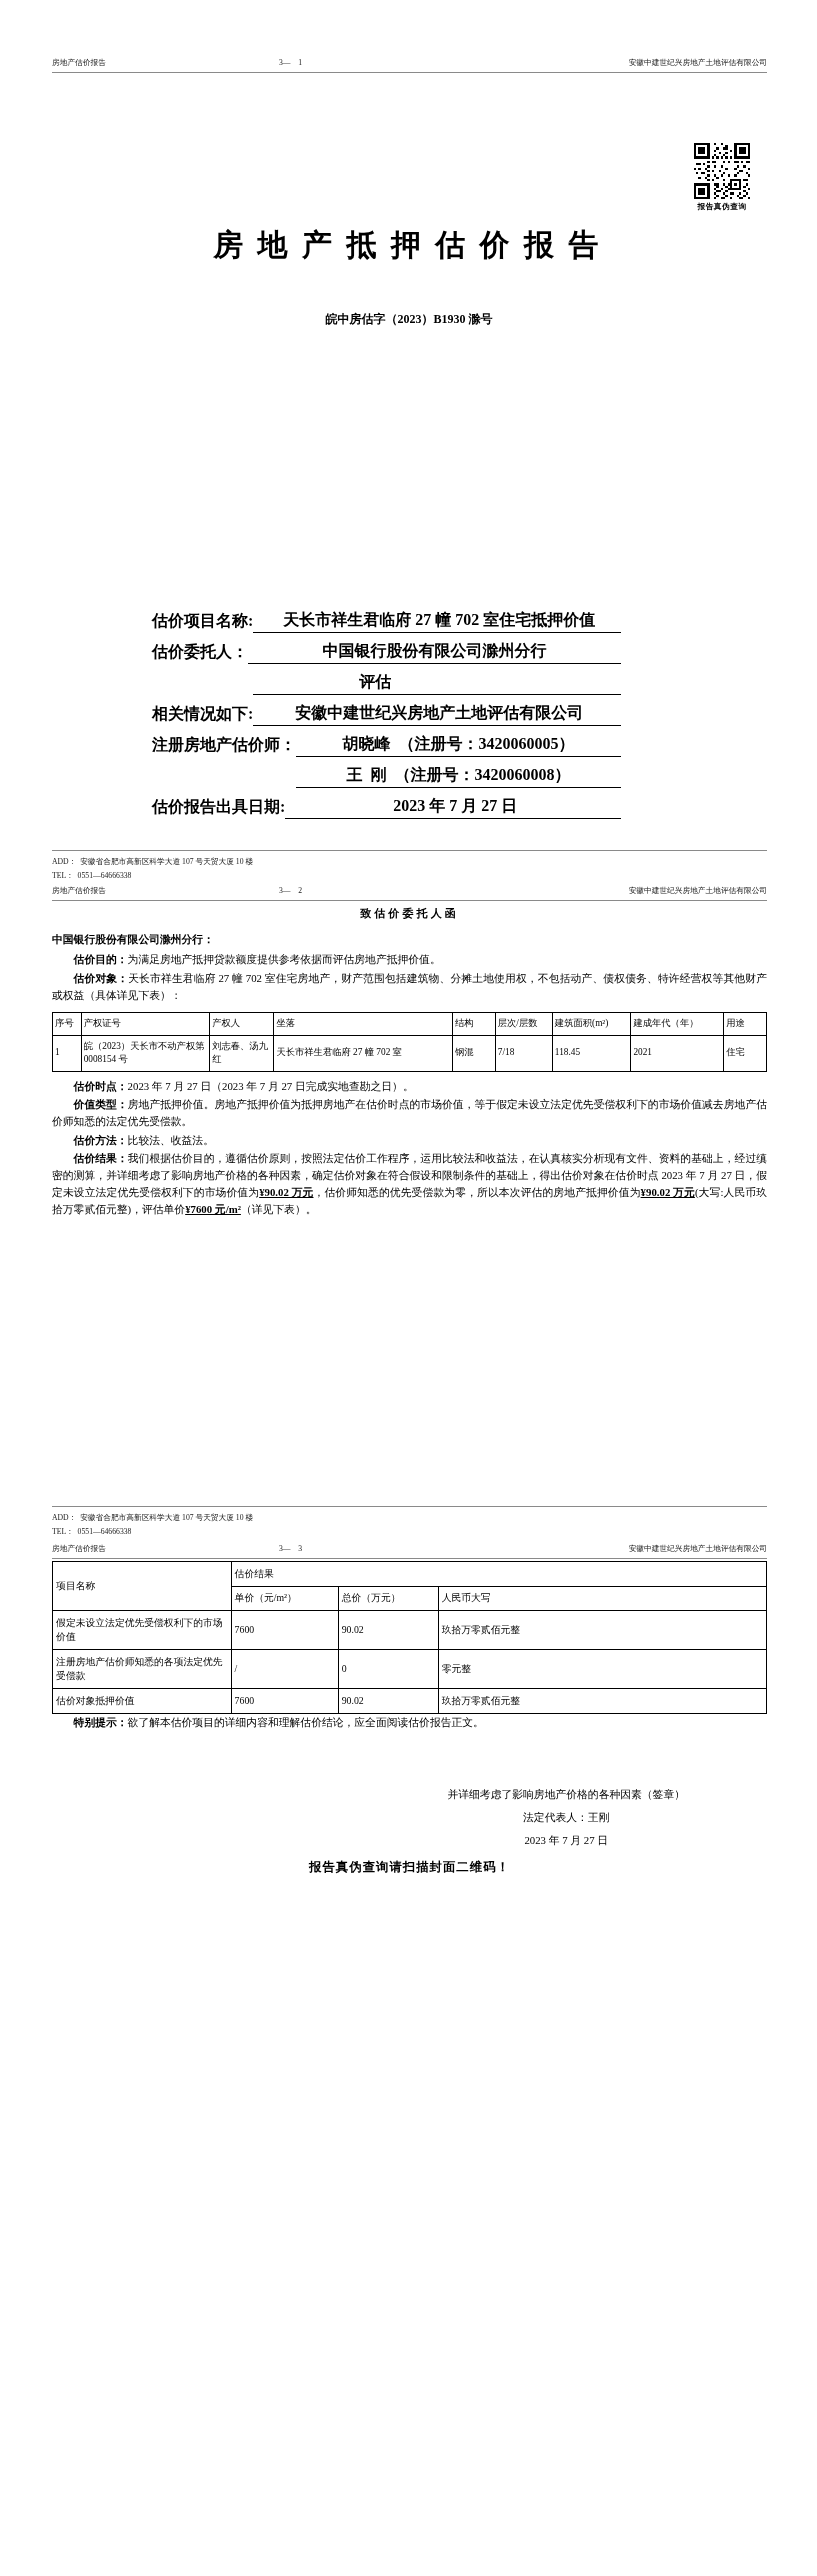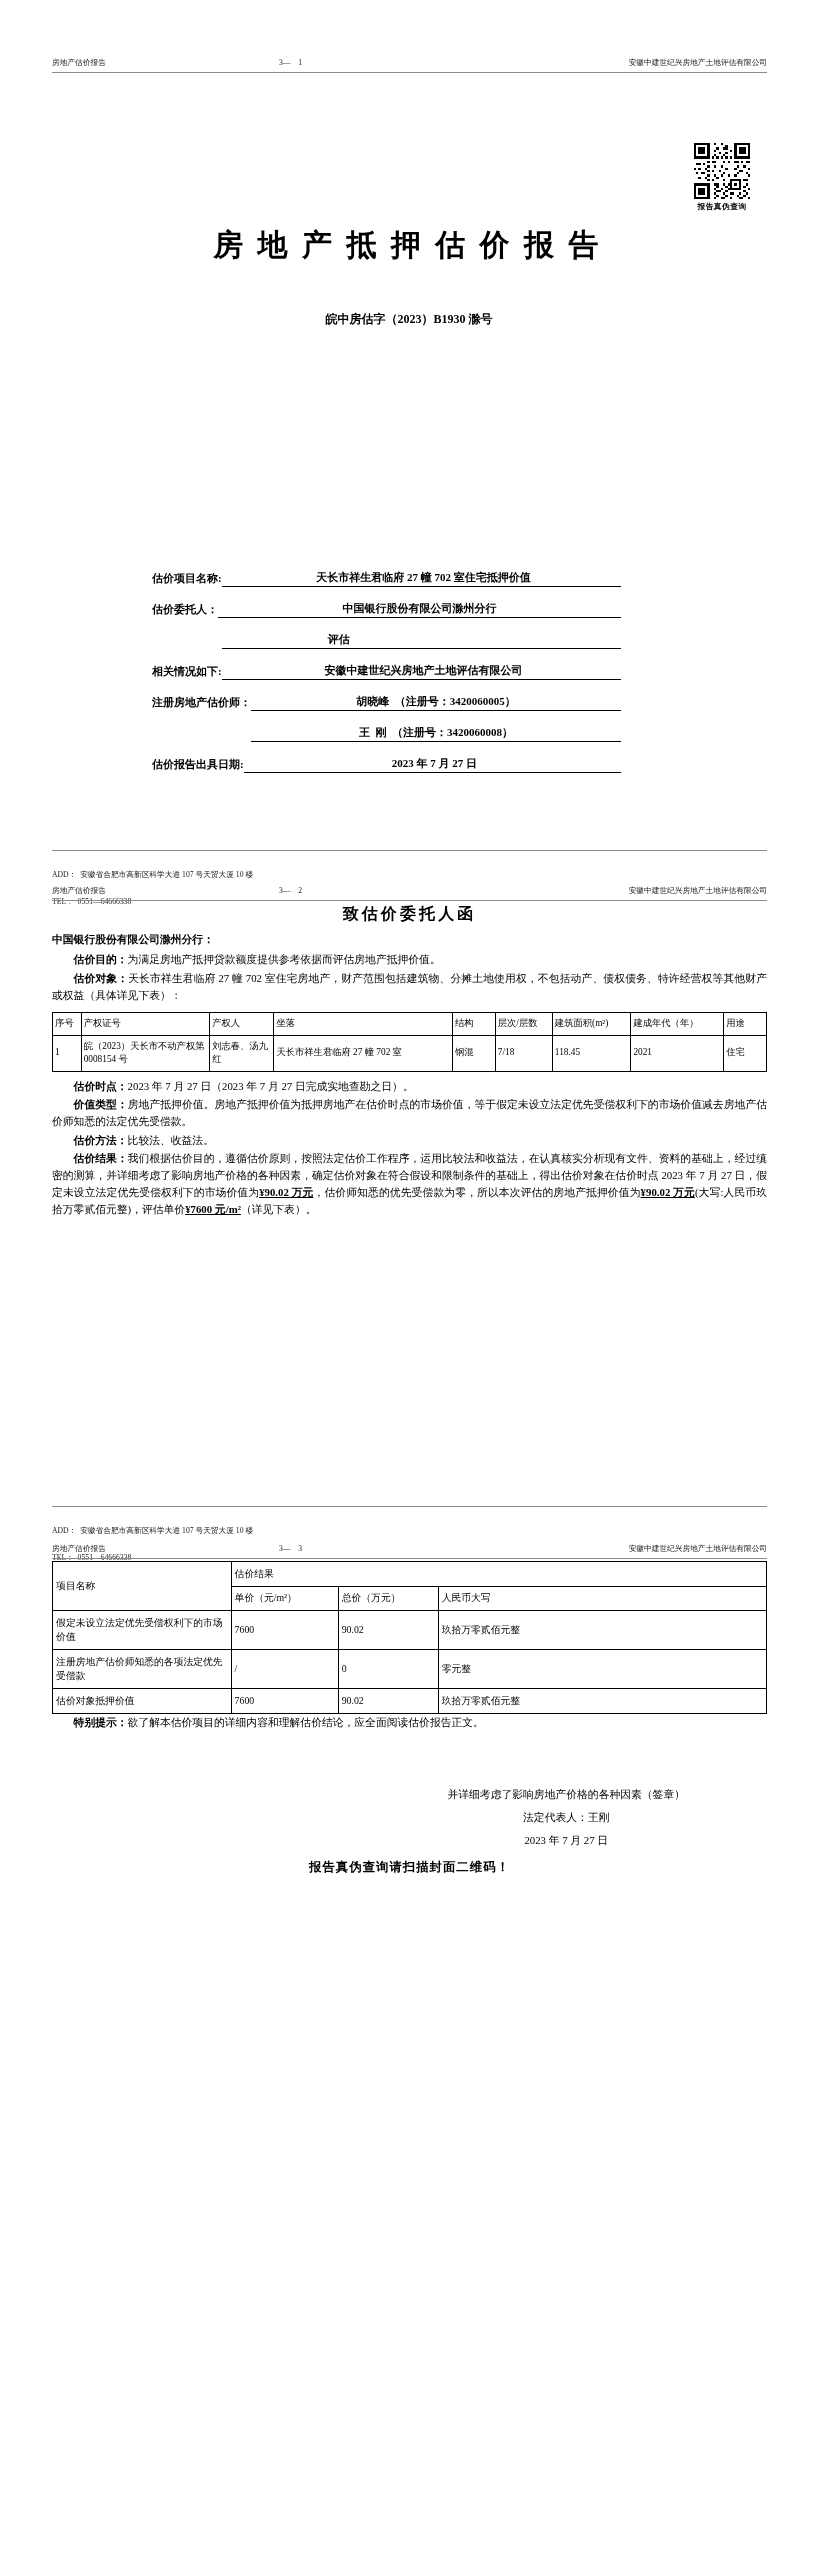--- a/index.html
+++ b/index.html
@@ -8,40 +8,40 @@
     position: relative; width: 818px; height: 3300px; background: #ffffff;
     overflow: hidden; color: #000;
     font-family: "Liberation Serif", "DejaVu Serif", serif;
   }
   .chrome { position: absolute; left: 52px; width: 715px; }
   .page-header { display: flex; align-items: baseline; border-bottom: 0.5px solid #8a8a8a; padding-bottom: 4.1px; font-size: 7.7px; color: #1a1a1a; }
   .ph-left  { flex: 0 0 227px; white-space: pre; }
   .ph-mid   { flex: 1 1 auto; white-space: pre; }
   .ph-right { flex: 0 0 auto; text-align: right; }
   .page-footer { border-top: 0.5px solid #8a8a8a; padding-top: 3.6px; font-size: 7.7px; line-height: 14px; color: #1a1a1a; }
-  .page-footer .f-line { white-space: pre; margin-top: 13px; }
+  .page-footer .f-line { white-space: pre; }
 
   .qr-wrap { position: absolute; top: 143px; right: 66px; width: 60px; text-align: center; }
   .qr-wrap svg { display: block; width: 56px; height: 56px; margin: 0 auto; }
   .qr-caption { font-size: 7.7px; font-weight: bold; margin-top: 2.6px; letter-spacing: 0.5px; }
 
   .main-title { position: absolute; top: 225px; left: 0; width: 100%; text-align: center;
     font-size: 30px; font-weight: bold; letter-spacing: 14.4px; padding-left: 8px; }
   .doc-no { position: absolute; top: 311px; left: 0; width: 100%; text-align: center; font-size: 12px; font-weight: bold; }
 
-  .fields { position: absolute; top: 556px; left: 152px; width: 469px; font-size: 11px; font-weight: bold; }
+  .fields { position: absolute; top: 602px; left: 152px; width: 469px; font-size: 16px; font-weight: bold; }
   .f-row { display: flex; align-items: flex-end; height: 31px; }
   .f-label { white-space: pre; padding-bottom: 1.5px; }
   .ghost { visibility: hidden; }
   .f-value { flex: 1; border-bottom: 1px solid #000; text-align: center; padding-bottom: 1.5px; white-space: pre; }
   .f-value.left { text-align: center; padding-left: 4.1px; }
   .f-value.indent { text-align: left; padding-left: 106px; }
 
   .letter { position: absolute; top: 905px; left: 52px; width: 715px; font-size: 10.8px; line-height: 17px; }
-  .letter-title { text-align: center; font-size: 16px; font-weight: bold; letter-spacing: 3.1px; margin: 0 0 9.3px; }
+  .letter-title { text-align: center; font-size: 11px; font-weight: bold; letter-spacing: 3.1px; margin: 0 0 9.3px; }
   .salutation { font-weight: bold; margin: 0 0 3.1px; }
   p.body { margin: 0; text-indent: 2em; text-align: justify; }
   p.body + p.body { margin-top: 1.5px; }
   .b { font-weight: bold; }
   .amt { font-weight: bold; text-decoration: underline; }
 
   table { border-collapse: collapse; width: 100%; table-layout: fixed; }
   th, td { border: 0.5px solid #000; text-align: left; vertical-align: middle; font-weight: normal; }
   .ptable { margin: 8.2px 0 6.2px; font-size: 9.3px; }
   .ptable th, .ptable td { padding: 4.1px 2.1px; line-height: 13.4px; }

